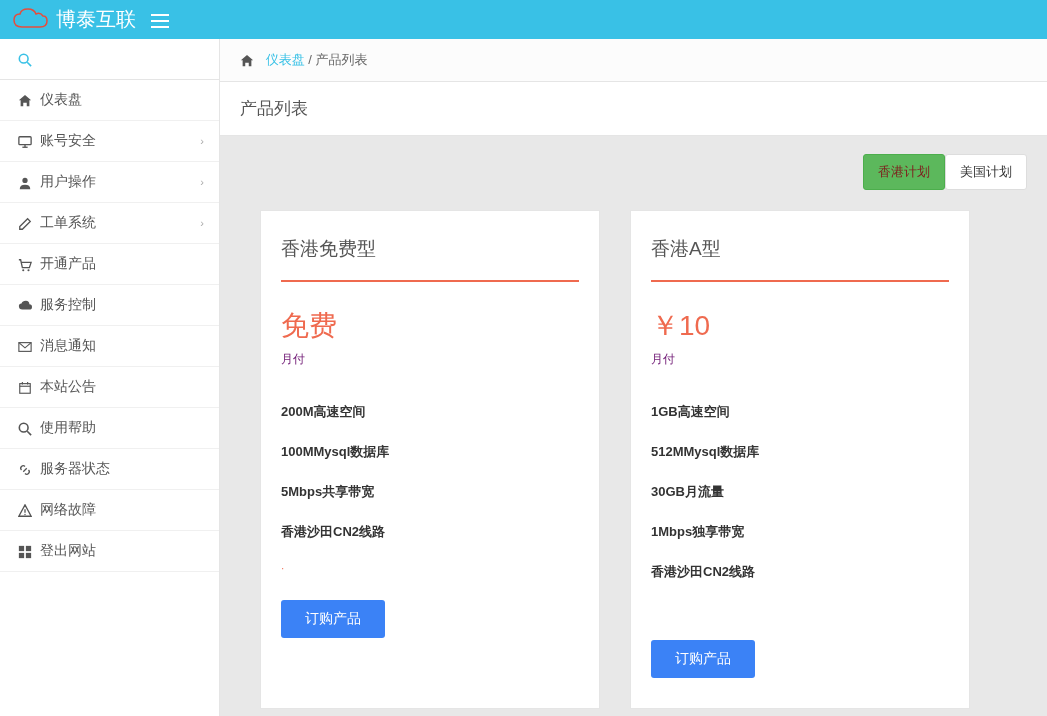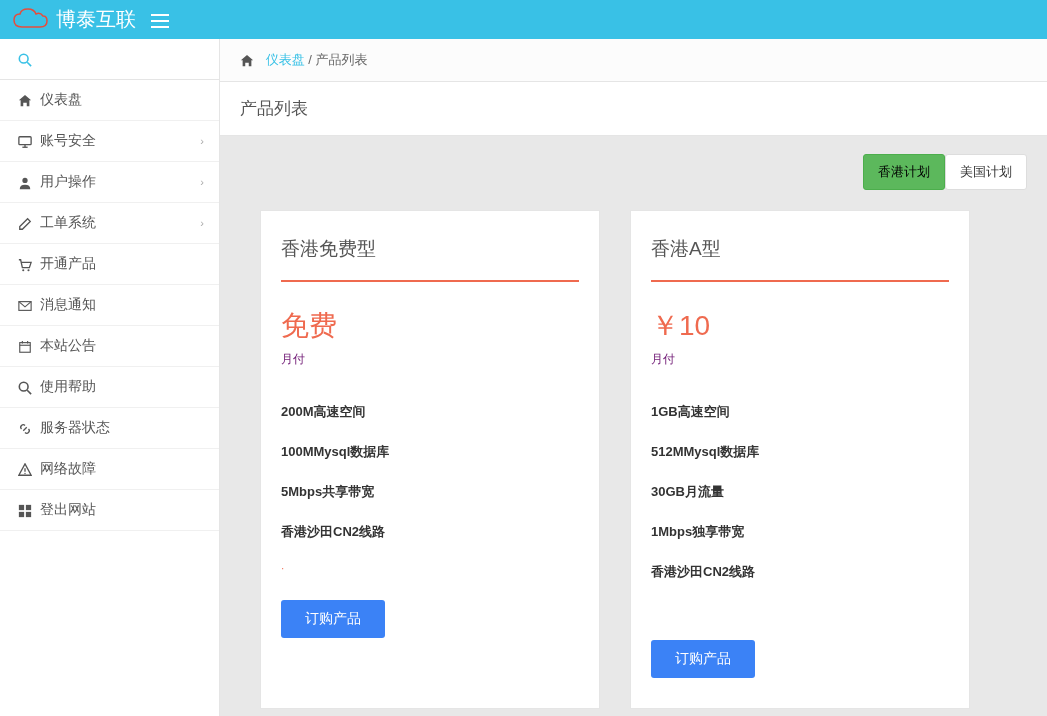--- a/index.html
+++ b/index.html
@@ -82,21 +82,21 @@
       display: inline-block;
       padding: 8px 14px;
       background: #fff;
       border: 1px solid #ddd;
       cursor: pointer;
       font-size: 13px;
       border-radius: 3px;
     }
     .plan-tab.active {
       background: #5cb85c;
-      color: #000000;
+      color: #7f1d1d;
       border-color: #4cae4c;
     }
     
     .cards { display: flex; gap: 30px; padding: 0 20px; }
     .card {
       flex: 1;
       max-width: 340px;
       background: #fff;
       border: 1px solid #e5e5e5;
       text-align: left;
@@ -192,20 +192,29 @@
               <circle cx="6" cy="14" r="1.2" fill="#555"></circle>
               <circle cx="12" cy="14" r="1.2" fill="#555"></circle>
             </svg>
     </span>
     <span>开通产品</span>
 
   </div>
         <div class="nav-item">
     <span class="icon">
       <svg width="14" height="14" viewBox="0 0 16 16">
+              <path d="M5 12 Q1 12 1 8 Q1 5 4 5 Q5 2 9 2 Q13 2 13 6 Q16 6 16 9 Q16 12 13 12 Z" fill="#555"></path>
+            </svg>
+    </span>
+    <span>服务控制</span>
+
+  </div>
+        <div class="nav-item">
+    <span class="icon">
+      <svg width="14" height="14" viewBox="0 0 16 16">
               <rect x="1" y="3" width="14" height="10" fill="none" stroke="#555" stroke-width="1.3"></rect>
               <path d="M1 3 L8 9 L15 3" fill="none" stroke="#555" stroke-width="1.3"></path>
             </svg>
     </span>
     <span>消息通知</span>
 
   </div>
         <div class="nav-item">
     <span class="icon">
       <svg width="14" height="14" viewBox="0 0 16 16">

